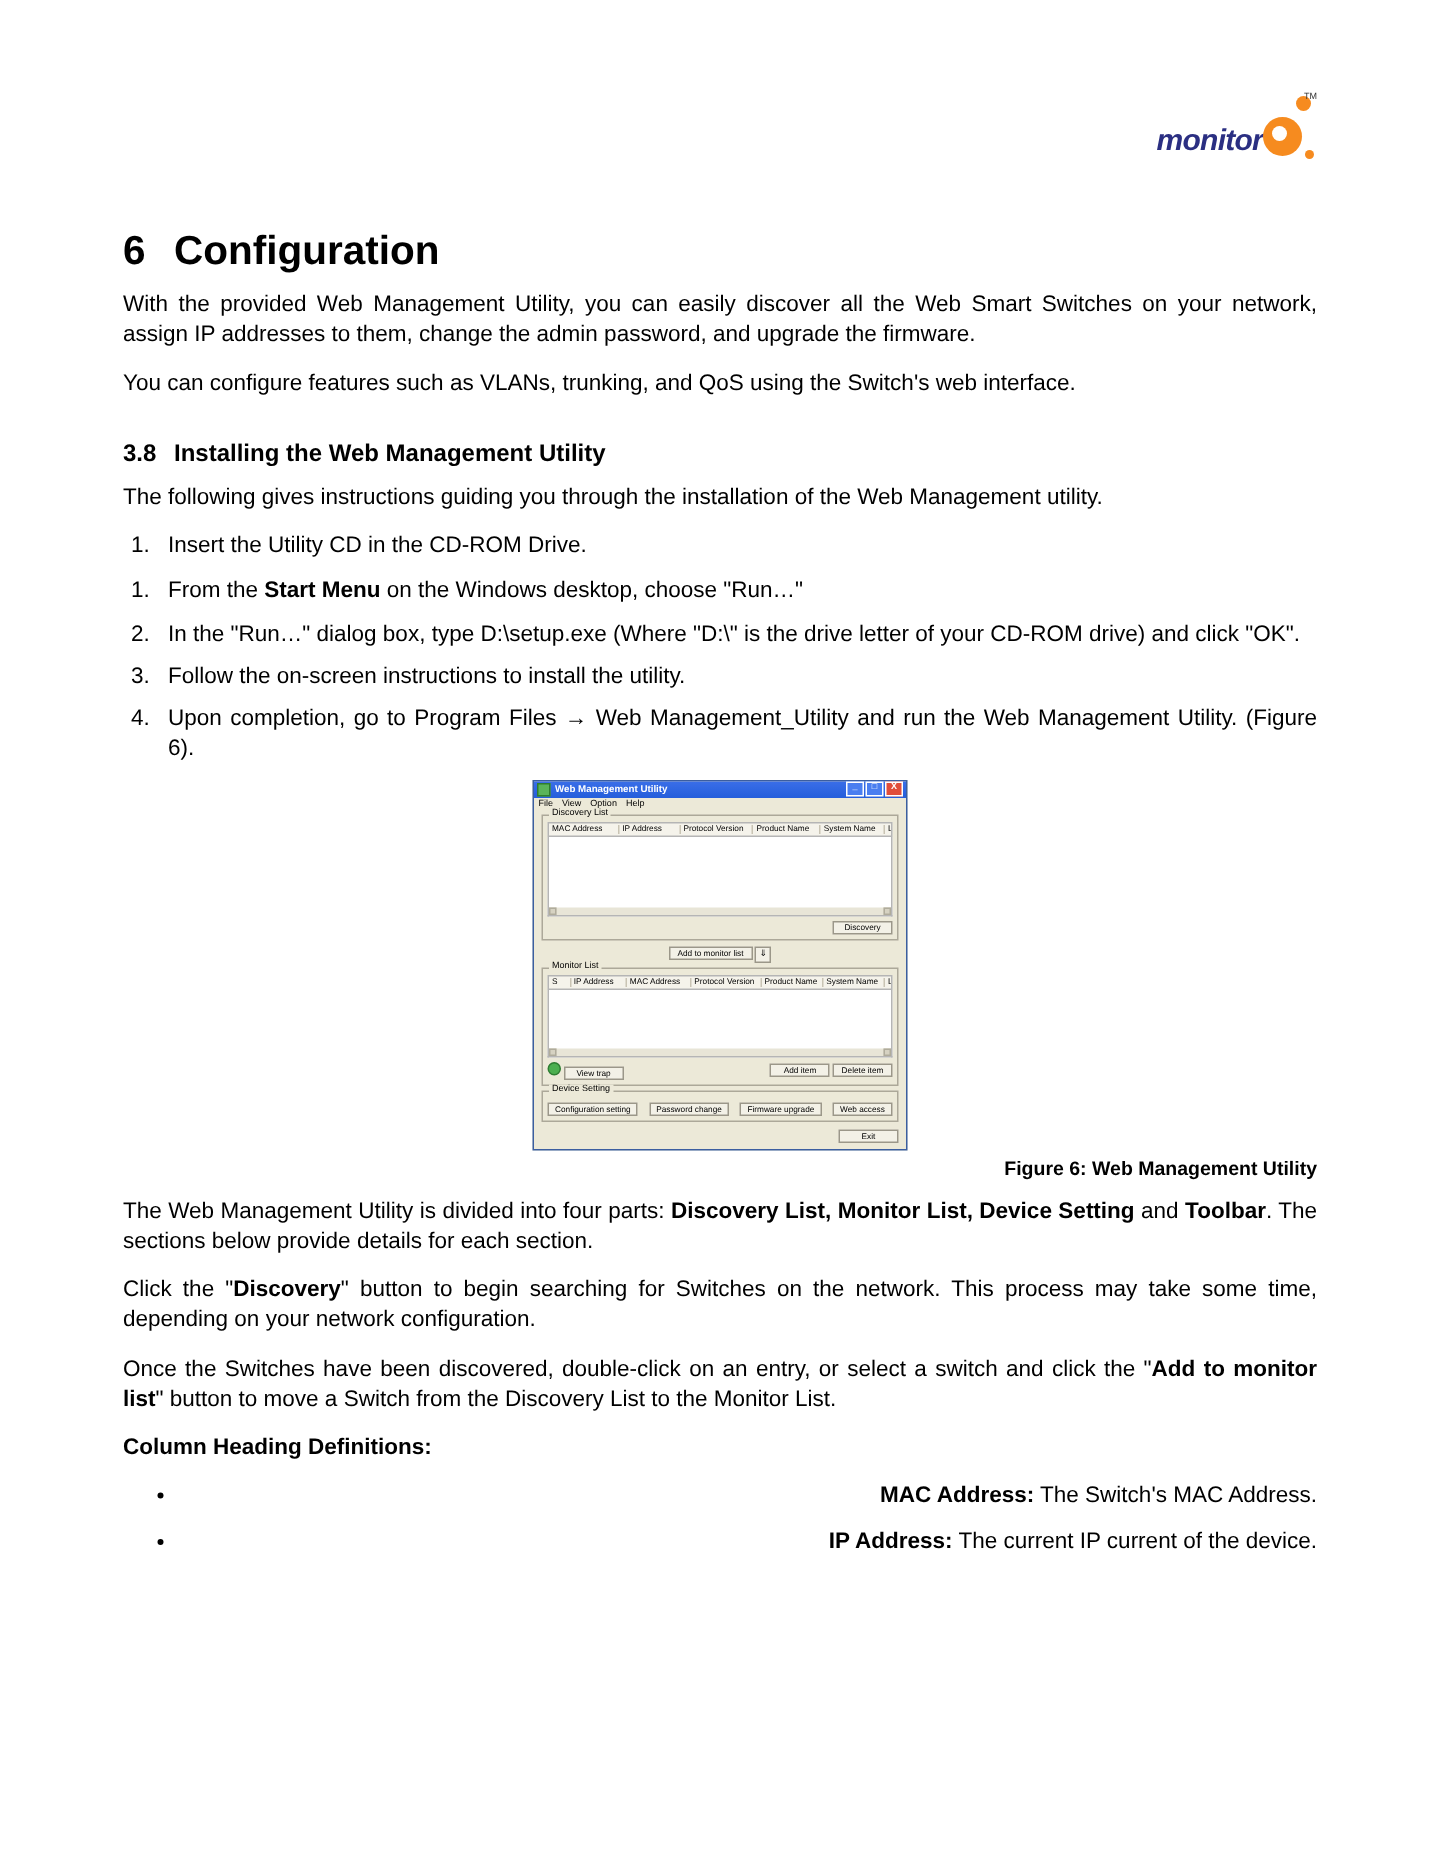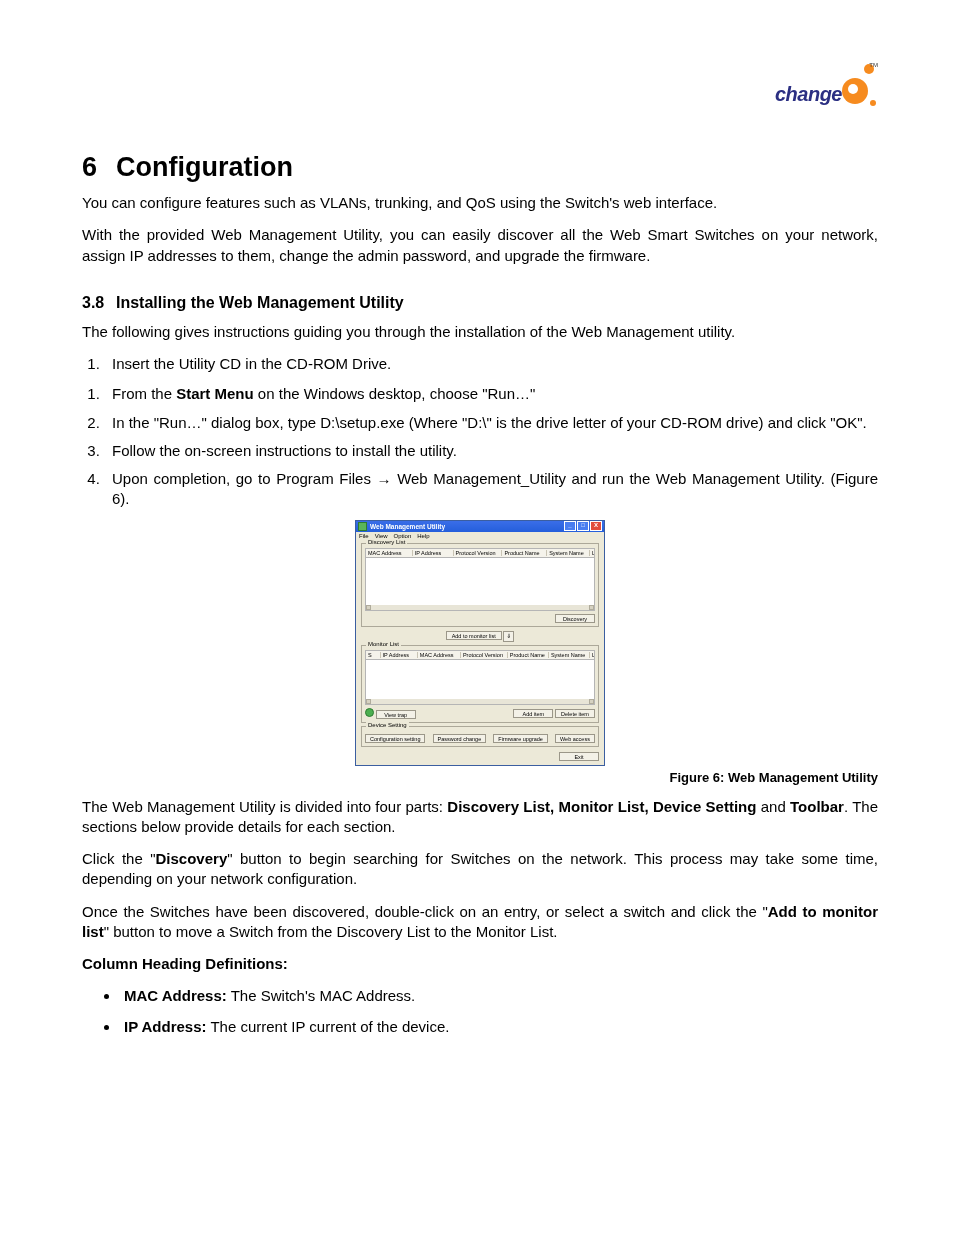--- a/index.html
+++ b/index.html
@@ -103,20 +103,21 @@
   }
   ul.bullets{
     margin:0;
     padding-left:38px;
     list-style: disc;
     line-height:1.35;
   }
   ul.bullets li{
     margin:0 0 10px 0;
     padding-left:4px;
+    text-align:right;
   }
   .bold { font-weight: bold; }
   .fig-caption{
     text-align:right;
     font-weight:bold;
     font-size:13px;
     margin:4px 0 12px 0;
   }
 
   
@@ -215,27 +216,27 @@
   .row-center{text-align:center;margin-top:4px;}
   .row-flex{display:flex;justify-content:space-between;align-items:center;margin-top:3px;}
   .green-dot{width:7px;height:7px;border-radius:50%;background:#4caf50;display:inline-block;border:1px solid #2e7d32;}
   .arrow-down{display:inline-block;width:9px;height:9px;border:1px solid #9b9789;background:#f3f1e7;text-align:center;line-height:8px;font-size:6px;}
 </style>
 </head>
 <body>
 
 <div class="page">
   <div class="logo">
-    <span class="logo-text">change</span><span class="logo-nine"><span class="big"></span><span class="dot1"></span><span class="dot2"></span><span class="logo-tm">TM</span></span>
+    <span class="logo-text">monitor</span><span class="logo-nine"><span class="big"></span><span class="dot1"></span><span class="dot2"></span><span class="logo-tm">TM</span></span>
   </div>
 
   <div class="content">
     <h1><span class="num">6</span><span>Configuration</span></h1>
+    <p>With the provided Web Management Utility, you can easily discover all the Web Smart Switches on your network, assign IP addresses to them, change the admin password, and upgrade the firmware.</p>
     <p>You can configure features such as VLANs, trunking, and QoS using the Switch's web interface.</p>
-    <p>With the provided Web Management Utility, you can easily discover all the Web Smart Switches on your network, assign IP addresses to them, change the admin password, and upgrade the firmware.</p>
 
     <h2><span class="num">3.8</span><span>Installing the Web Management Utility</span></h2>
     <p>The following gives instructions guiding you through the installation of the Web Management utility.</p>
 
     <ol class="steps">
       <li>Insert the Utility CD in the CD-ROM Drive.</li>
     </ol>
     <ol class="steps">
       <li><span>From the </span><span class="bold">Start Menu</span><span> on the Windows desktop, choose "Run…"</span></li>
       <li>In the "Run…" dialog box, type D:\setup.exe (Where "D:\" is the drive letter of your CD-ROM drive) and click "OK".</li>

